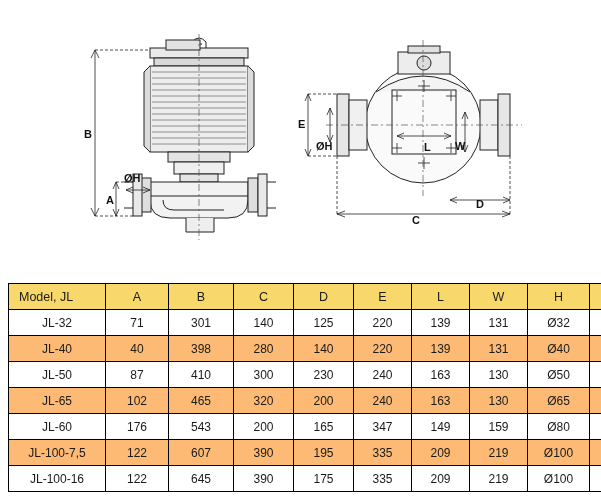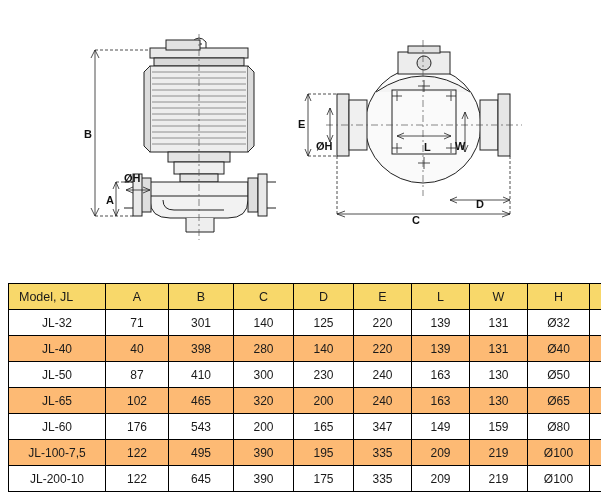--- a/index.html
+++ b/index.html
@@ -334,31 +334,31 @@
           <td>165</td>
           <td>347</td>
           <td>149</td>
           <td>159</td>
           <td>Ø80</td>
           <td>60</td>
         </tr>
         <tr class="alt">
           <td class="model">JL-100-7,5</td>
           <td>122</td>
-          <td>495</td>
+          <td>607</td>
           <td>390</td>
           <td>195</td>
           <td>335</td>
           <td>209</td>
           <td>219</td>
           <td>Ø100</td>
           <td>94</td>
         </tr>
         <tr>
-          <td class="model">JL-200-10</td>
+          <td class="model">JL-100-16</td>
           <td>122</td>
           <td>645</td>
           <td>390</td>
           <td>175</td>
           <td>335</td>
           <td>209</td>
           <td>219</td>
           <td>Ø100</td>
           <td>94</td>
         </tr>

